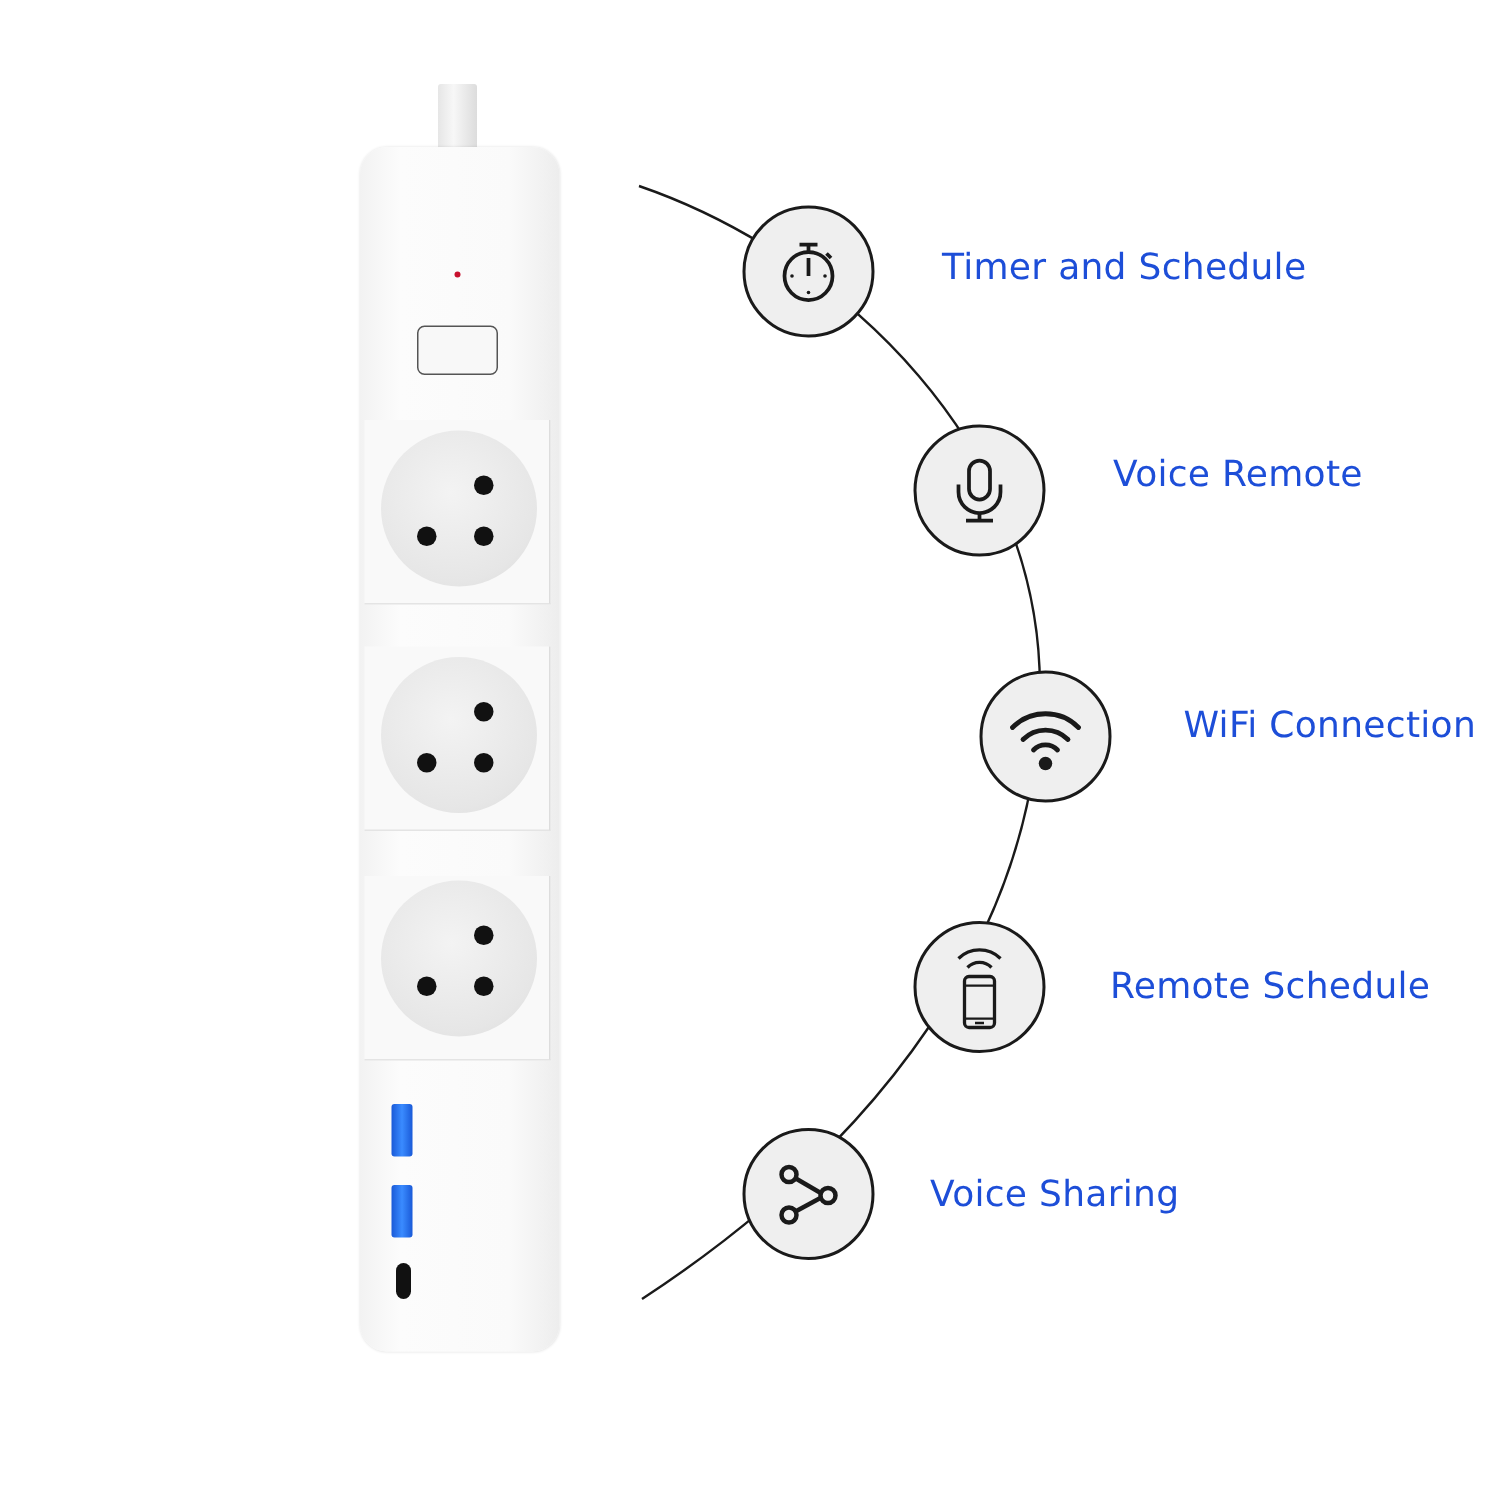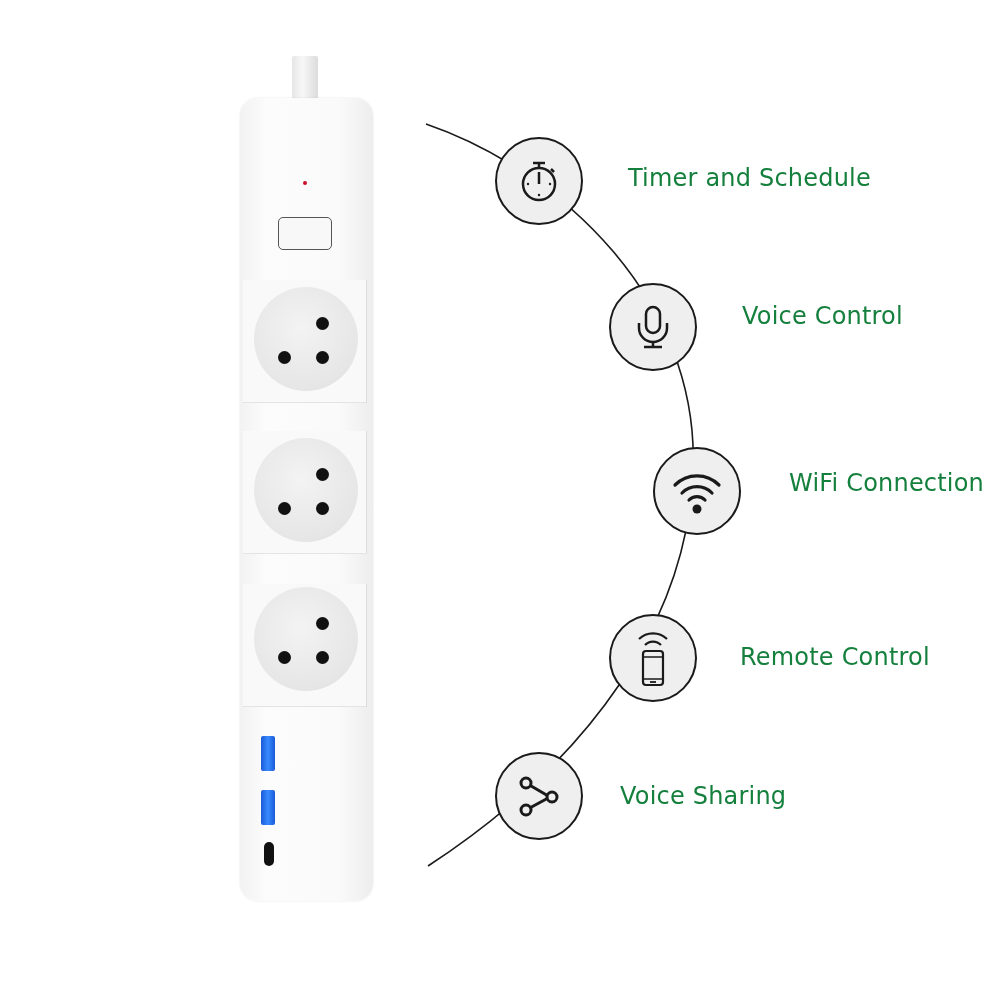--- a/index.html
+++ b/index.html
@@ -9,21 +9,21 @@
     .strip { left:240px; top:98px; width:133px; height:803px; background:linear-gradient(90deg,#f2f2f2 0%,#fcfcfc 20%,#fafafa 75%,#ededed 100%); border-radius:18px; box-shadow:0 0 2px rgba(0,0,0,0.12); }
     .led { left:303px; top:181px; width:4px; height:4px; border-radius:50%; background:#c8102e; }
     .power-btn { left:278px; top:217px; width:54px; height:33px; border:1.5px solid #555; border-radius:5px; background:#f8f8f8; box-sizing:border-box; }
     .socket-panel { left:243px; width:123px; height:122px; background:#f9f9f9; border-right:1px solid #ddd; border-bottom:1px solid #e4e4e4; }
     .socket { left:254px; width:104px; height:104px; border-radius:50%; background:radial-gradient(circle at 45% 40%, #f3f3f3, #e6e6e6 70%, #dadada); }
     .pin { width:13px; height:13px; border-radius:50%; background:#111; }
     .usb-a { left:261px; width:14px; height:35px; border-radius:2px; background:linear-gradient(90deg,#1a5ad8,#3a8bff 50%,#1a5ad8); }
     .usb-c { left:264px; top:842px; width:10px; height:24px; border-radius:5px; background:#111; }
     .feature { position:absolute; }
     .feature .circle { position:absolute; width:88px; height:88px; border:2px solid #1a1a1a; border-radius:50%; background:#efefef; box-sizing:border-box; display:flex; align-items:center; justify-content:center; }
-    .feature .label { position:absolute; font-size:24px; color:#15803d; white-space:nowrap; font-family:"DejaVu Sans", sans-serif; letter-spacing:0.2px; }
+    .feature .label { position:absolute; font-size:24px; color:#1d4ed8; white-space:nowrap; font-family:"DejaVu Sans", sans-serif; letter-spacing:0.2px; }
     svg.arc { position:absolute; left:0; top:0; }
   </style>
 </head>
 <body>
 
 <svg class="arc" width="1000" height="1000">
   <path d="M426,124 C560,170 700,300 693,470 C688,620 590,760 428,866" fill="none" stroke="#1a1a1a" stroke-width="1.6"></path>
 </svg>
 
 <div class="abs cable"></div>
@@ -74,21 +74,21 @@
 
 <div class="feature">
   <div class="circle" style="left:609px;top:283px">
     <svg width="52" height="52" viewBox="0 0 52 52">
       <rect x="19" y="6" width="14" height="26" rx="7" fill="none" stroke="#1a1a1a" stroke-width="2.5"></rect>
       <path d="M12,22 v5 a14,14 0 0 0 28,0 v-5" fill="none" stroke="#1a1a1a" stroke-width="2.5"></path>
       <line x1="26" y1="41" x2="26" y2="46" stroke="#1a1a1a" stroke-width="2.5"></line>
       <line x1="17" y1="46" x2="35" y2="46" stroke="#1a1a1a" stroke-width="2.5"></line>
     </svg>
   </div>
-  <div class="label" style="left:742px;top:302px">Voice Control</div>
+  <div class="label" style="left:742px;top:302px">Voice Remote</div>
 </div>
 
 <div class="feature">
   <div class="circle" style="left:653px;top:447px">
     <svg width="56" height="52" viewBox="0 0 56 52">
       <path d="M6,20 a31,31 0 0 1 44,0" fill="none" stroke="#1a1a1a" stroke-width="3.2" stroke-linecap="round"></path>
       <path d="M13,28 a21,21 0 0 1 30,0" fill="none" stroke="#1a1a1a" stroke-width="3.2" stroke-linecap="round"></path>
       <path d="M20,35 a11,11 0 0 1 16,0" fill="none" stroke="#1a1a1a" stroke-width="3.2" stroke-linecap="round"></path>
       <circle cx="28" cy="44" r="4.5" fill="#1a1a1a"></circle>
     </svg>
@@ -100,21 +100,21 @@
   <div class="circle" style="left:609px;top:614px">
     <svg width="52" height="60" viewBox="0 0 52 60">
       <path d="M12,11 a20,20 0 0 1 28,0" fill="none" stroke="#1a1a1a" stroke-width="2.2"></path>
       <path d="M18,17 a11,11 0 0 1 16,0" fill="none" stroke="#1a1a1a" stroke-width="2.2"></path>
       <rect x="16" y="23" width="20" height="34" rx="3" fill="none" stroke="#1a1a1a" stroke-width="2.2"></rect>
       <line x1="16" y1="29" x2="36" y2="29" stroke="#1a1a1a" stroke-width="1.5"></line>
       <line x1="16" y1="51" x2="36" y2="51" stroke="#1a1a1a" stroke-width="1.5"></line>
       <line x1="23" y1="54" x2="29" y2="54" stroke="#1a1a1a" stroke-width="1.8"></line>
     </svg>
   </div>
-  <div class="label" style="left:740px;top:643px">Remote Control</div>
+  <div class="label" style="left:740px;top:643px">Remote Schedule</div>
 </div>
 
 <div class="feature">
   <div class="circle" style="left:495px;top:752px">
     <svg width="52" height="52" viewBox="0 0 52 52">
       <line x1="13" y1="13" x2="37" y2="27" stroke="#1a1a1a" stroke-width="3"></line>
       <line x1="37" y1="27" x2="13" y2="40" stroke="#1a1a1a" stroke-width="3"></line>
       <circle cx="13" cy="13" r="5" fill="#efefef" stroke="#1a1a1a" stroke-width="3"></circle>
       <circle cx="39" cy="27" r="5" fill="#efefef" stroke="#1a1a1a" stroke-width="3"></circle>
       <circle cx="13" cy="40" r="5" fill="#efefef" stroke="#1a1a1a" stroke-width="3"></circle>

